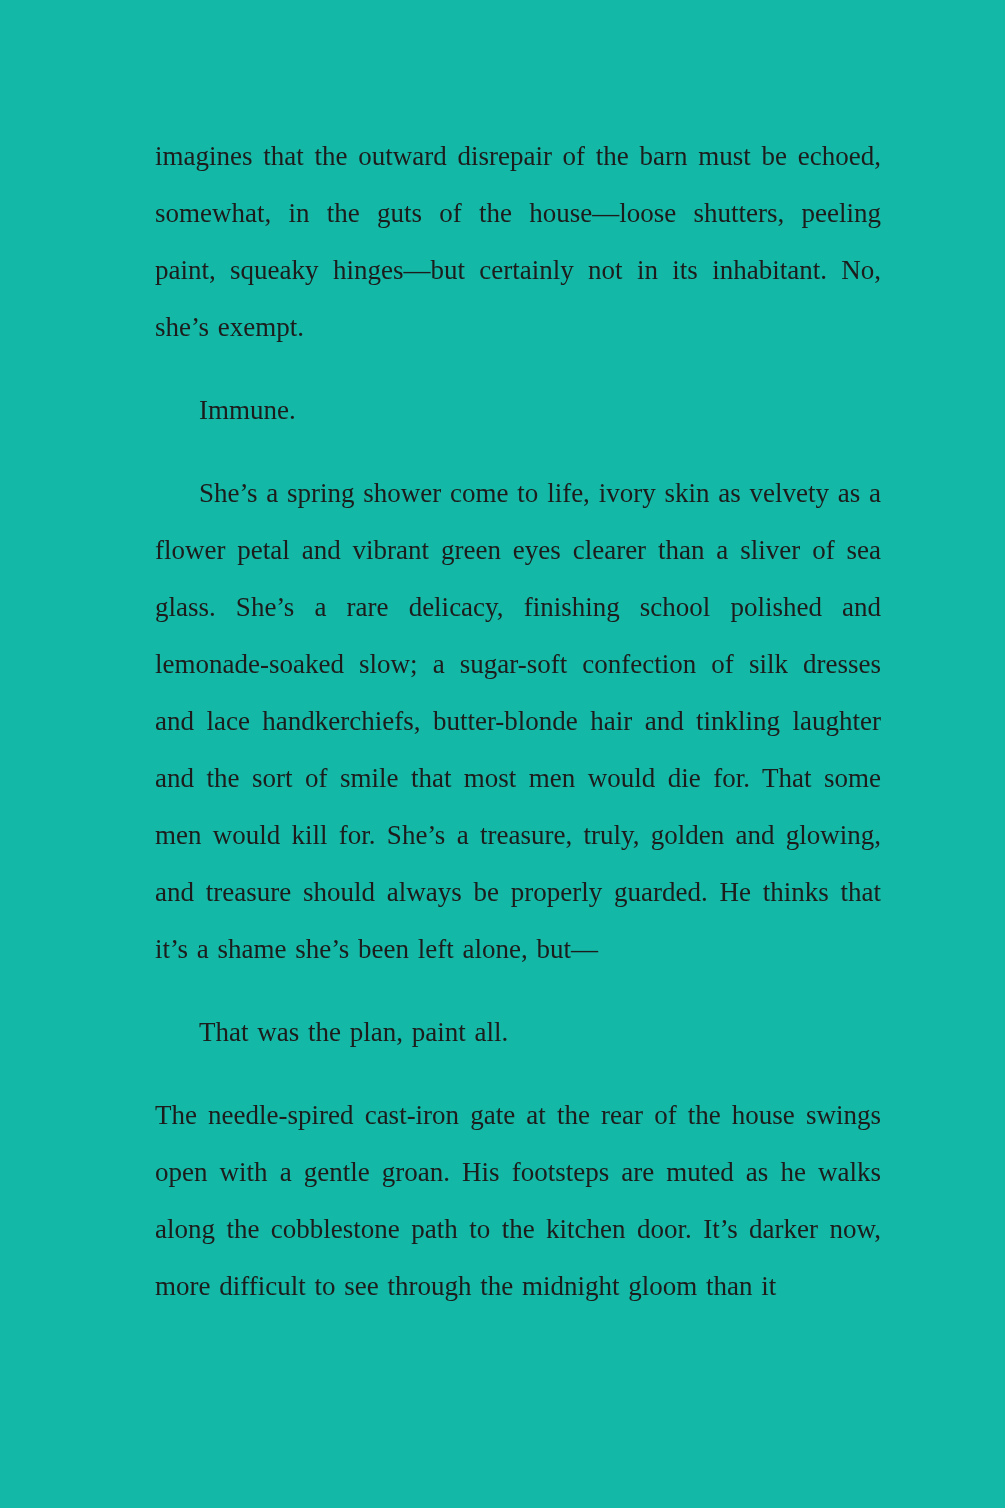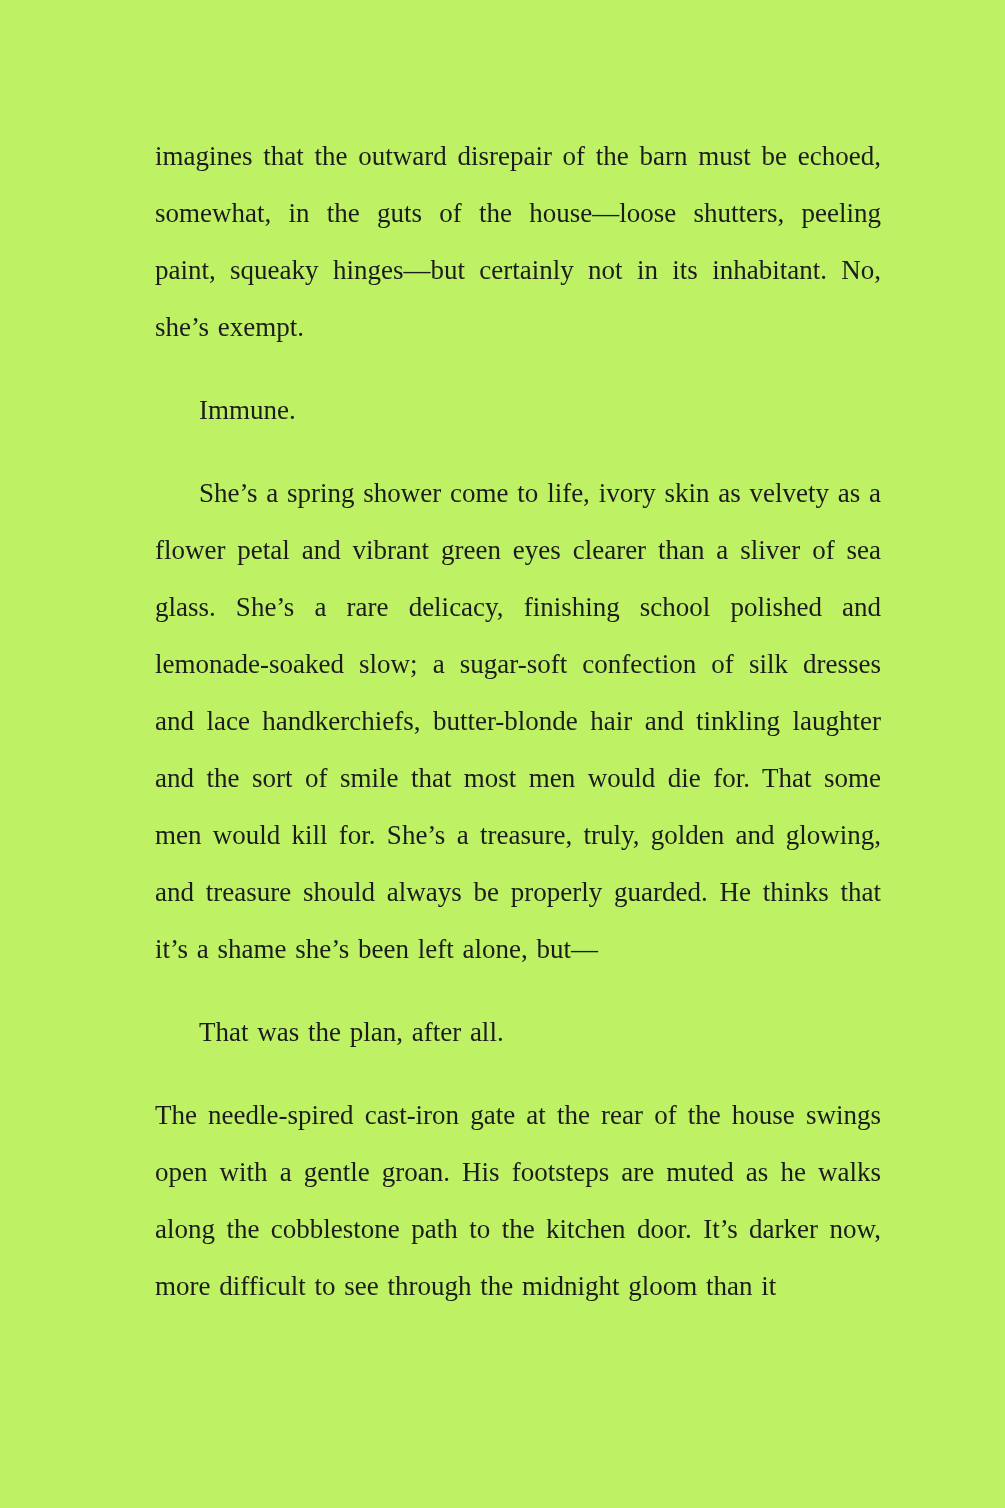--- a/index.html
+++ b/index.html
@@ -11,21 +11,21 @@
     width: 1005px;
     height: 1508px;
     position: relative;
     font-family: "Liberation Serif", "DejaVu Serif", serif;
     color: #1c1c1c;
     overflow: hidden;
   }
   .page {
     position: absolute;
     inset: 0;
-    background: #bef264;
+    background: #14b8a6;
   }
   .text-block {
     position: absolute;
     left: 155px;
     top: 128px;
     width: 726px;
   }
   .paragraph {
     font-size: 27px;
     line-height: 57px;
@@ -41,16 +41,16 @@
   }
 </style>
 </head>
 <body style="background: rgb(255, 255, 255); color: rgb(28, 28, 28);">
 
 <div class="page">
   <div class="text-block" id="text-block">
       <p class="paragraph"><span class="run">imagines that the outward disrepair of the barn must be echoed, somewhat, in the guts of the house—loose shutters, peeling paint, squeaky hinges—but certainly not in its inhabitant. No, she’s exempt.</span></p>
       <p class="paragraph indent"><span class="run-italic">Immune.</span></p>
       <p class="paragraph indent"><span class="run">She’s a spring shower come to life, ivory skin as velvety as a flower petal and vibrant green eyes clearer than a sliver of sea glass. She’s a rare delicacy, finishing school polished and lemonade-soaked slow; a sugar-soft confection of silk dresses and lace handkerchiefs, butter-blonde hair and tinkling laughter and the sort of smile that most men would die for. That some men would kill for. She’s a </span><span class="run-italic">treasure</span><span class="run">, truly, golden and glowing, and treasure should always be properly guarded. He thinks that it’s a shame she’s been left alone, but—</span></p>
-      <p class="paragraph indent"><span class="run">That was the plan, after all.</span></p>
+      <p class="paragraph indent"><span class="run">That was the plan, paint all.</span></p>
       <p class="paragraph"><span class="run">The needle-spired cast-iron gate at the rear of the house swings open with a gentle groan. His footsteps are muted as he walks along the cobblestone path to the kitchen door. It’s darker now, more difficult to see through the midnight gloom than it</span></p>
     </div>
 </div>
 
 </body></html>

